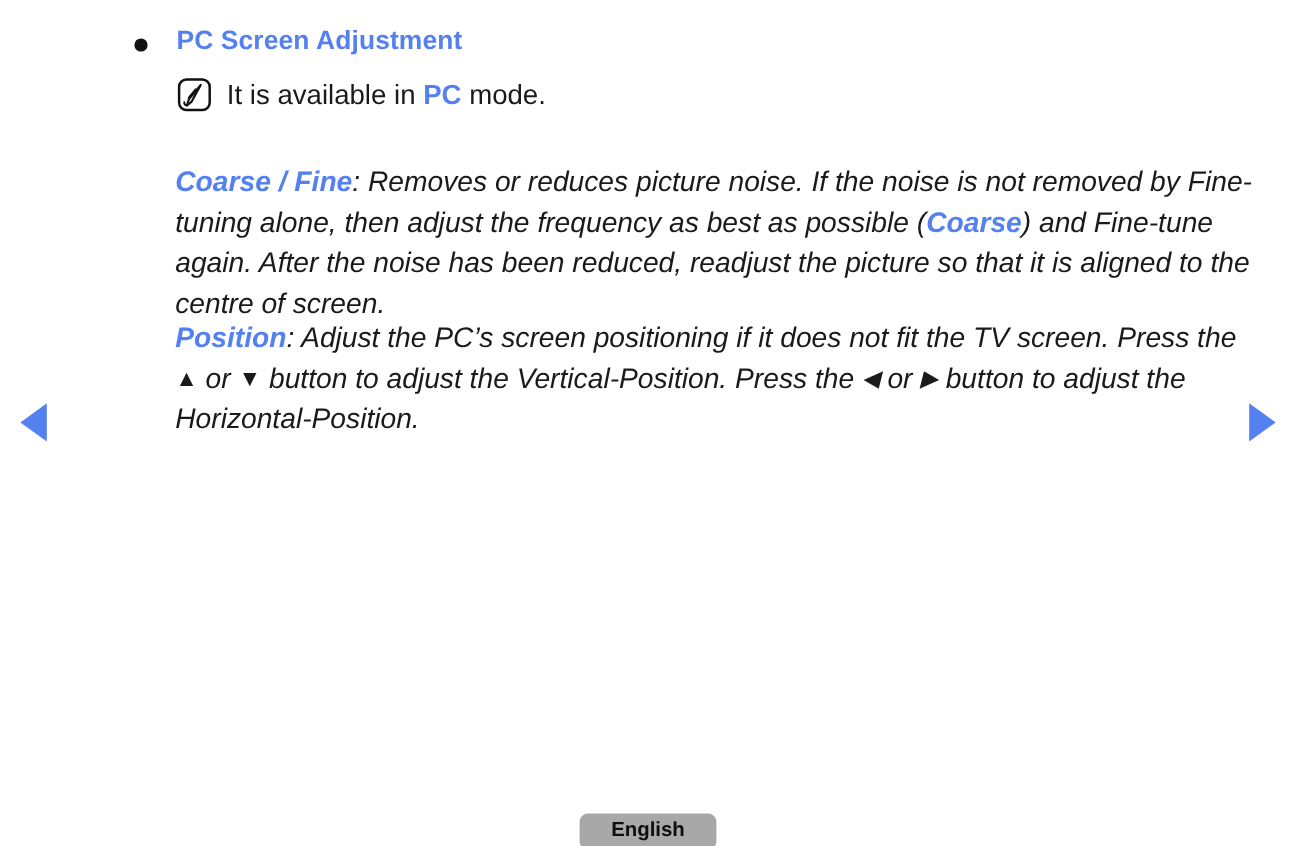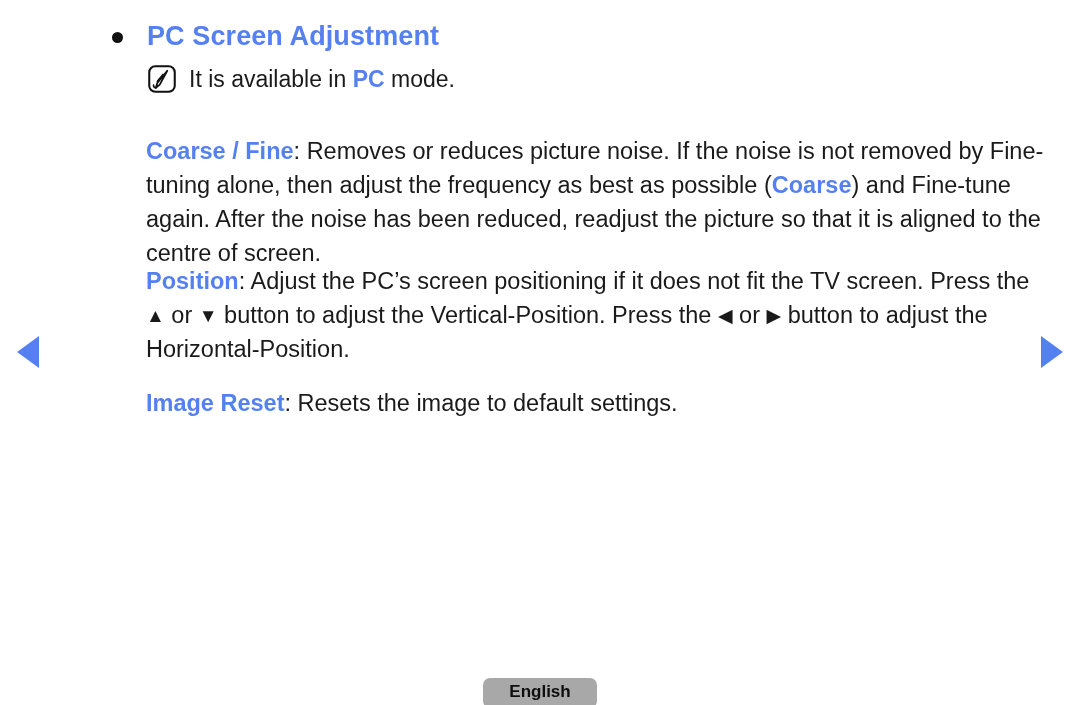--- a/index.html
+++ b/index.html
@@ -64,21 +64,21 @@
     top: 32px;
     width: 11px;
     height: 11px;
     border-radius: 50%;
     background: #111111;
   }
   .heading-text {
     position: absolute;
     left: 147px;
     top: 21px;
-    font-size: 27px;
+    font-size: 22px;
     font-weight: bold;
     color: #5580f0;
     letter-spacing: 0.1px;
     white-space: nowrap;
   }
 
   
   .note-row {
     position: absolute;
     left: 147px;
@@ -101,20 +101,21 @@
   }
 
   
   .para {
     position: absolute;
     left: 146px;
     width: 900px;
     font-size: 23.5px;
     line-height: 34px;
     color: #1a1a1a;
+    font-style: italic;
   }
   #para-coarse { top: 110px; }
   #para-position { top: 240px; }
   #para-reset { top: 362px; }
 
   .kw {
     color: #5580f0;
     font-weight: bold;
   }
   .tri {
@@ -164,19 +165,18 @@
         <path d="M17.4 10.6 L10.6 19.0" fill="none" stroke="#111111" stroke-width="1.6"></path>
         <path d="M9.4 25.4 C7.6 25.2 6.8 24.0 7.0 22.6" fill="none" stroke="#111111" stroke-width="1.8" stroke-linecap="round"></path>
       </svg>
       <span class="note-text"><span>It is available in </span><span class="kw">PC</span><span> mode.</span></span>
     </div>
 
     <p class="para" id="para-coarse"><span class="kw">Coarse / Fine</span><span>: Removes or reduces picture noise. If the noise is not removed by Fine-tuning alone, then adjust the frequency as best as possible (</span><span class="kw">Coarse</span><span>) and Fine-tune again. After the noise has been reduced, readjust the picture so that it is aligned to the centre of screen.</span></p>
 
     <p class="para" id="para-position"><span class="kw">Position</span><span>: Adjust the PC’s screen positioning if it does not fit the TV screen. Press the </span><span class="tri">▲</span><span> or </span><span class="tri">▼</span><span> button to adjust the Vertical-Position. Press the </span><span class="tri">◀</span><span> or </span><span class="tri">▶</span><span> button to adjust the Horizontal-Position.</span></p>
 
-    <p class="para" id="para-reset"><span class="kw">Image Reset</span><span>: Resets the image to default settings.</span></p>
 
   </div>
 
   <div class="lang-badge">English</div>
 
 </div>
 
 </body></html>

